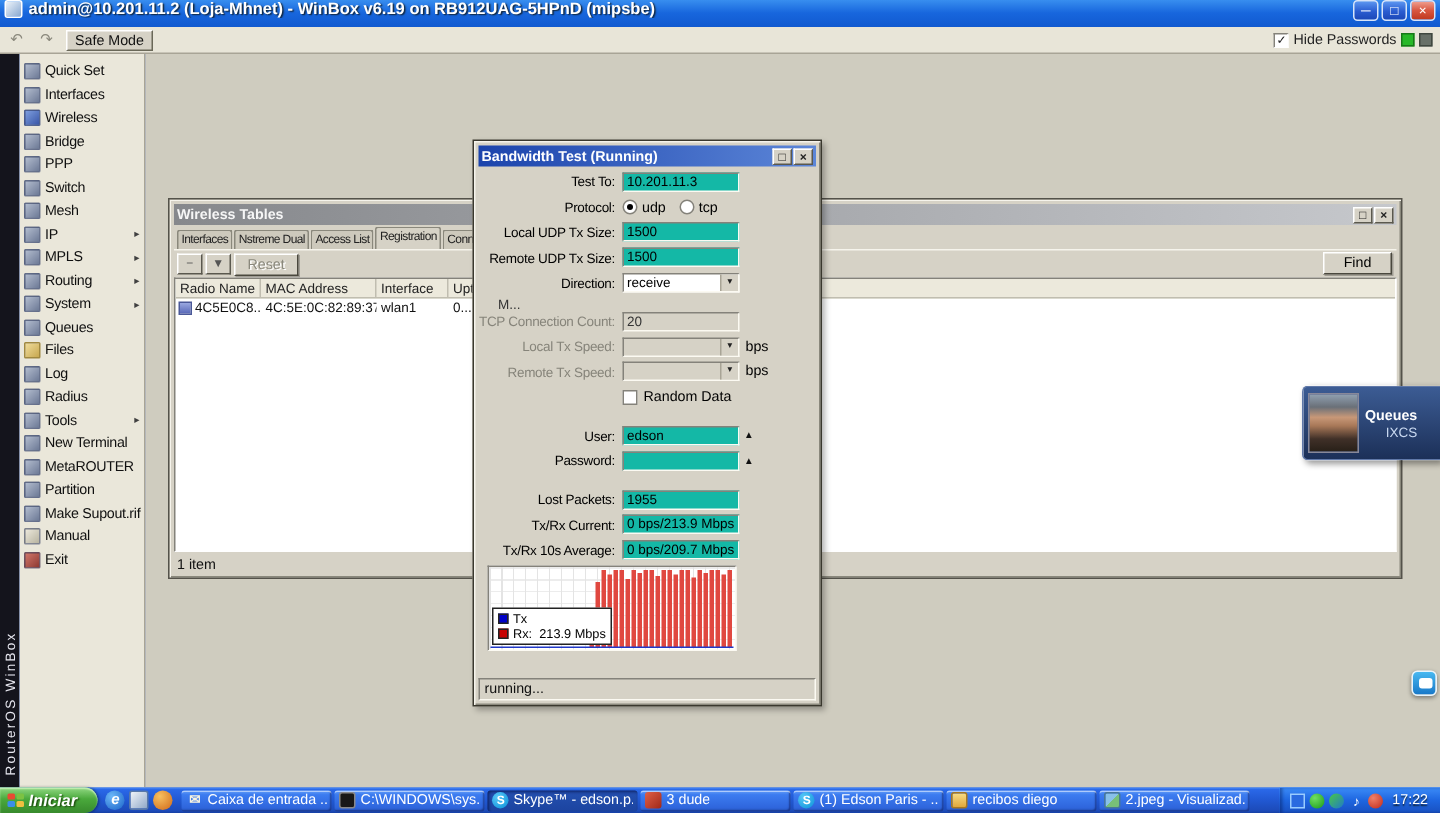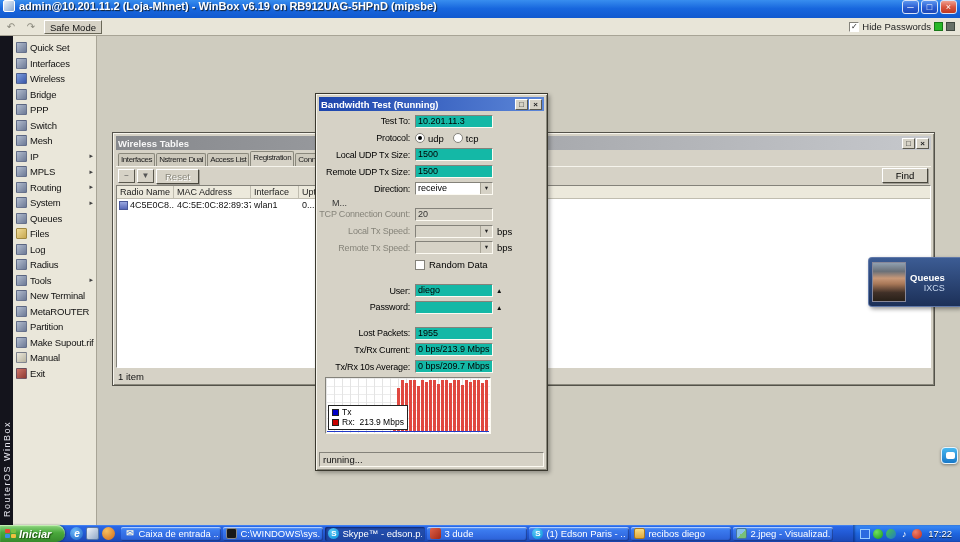--- a/index.html
+++ b/index.html
@@ -389,21 +389,21 @@
             <span class="suffix">bps</span>
           </div>
           <div class="drow">
             <span class="dlabel"></span>
             <span class="cbx"></span>
             <span class="cbx-label">Random Data</span>
           </div>
           <div class="dsep"></div>
           <div class="drow">
             <span class="dlabel">User:</span>
-            <span class="fld">diego</span>
+            <span class="fld">edson</span>
             <span class="up">▲</span>
           </div>
           <div class="drow">
             <span class="dlabel">Password:</span>
             <span class="fld"></span>
             <span class="up">▲</span>
           </div>
           <div class="dsep"></div>
           <div class="drow">
             <span class="dlabel">Lost Packets:</span>

